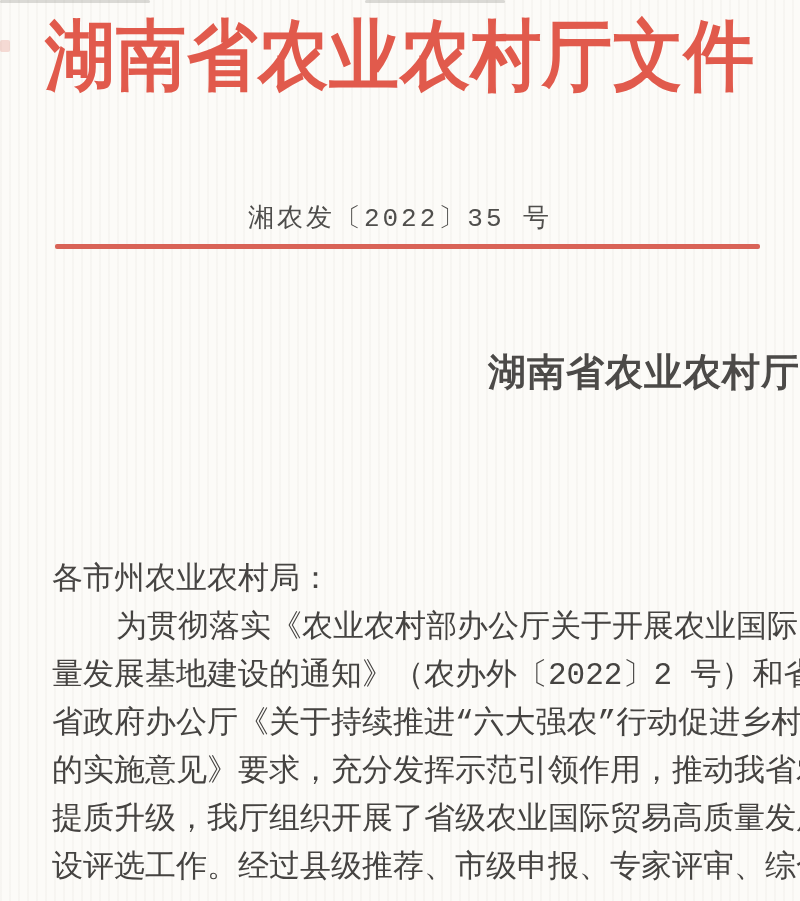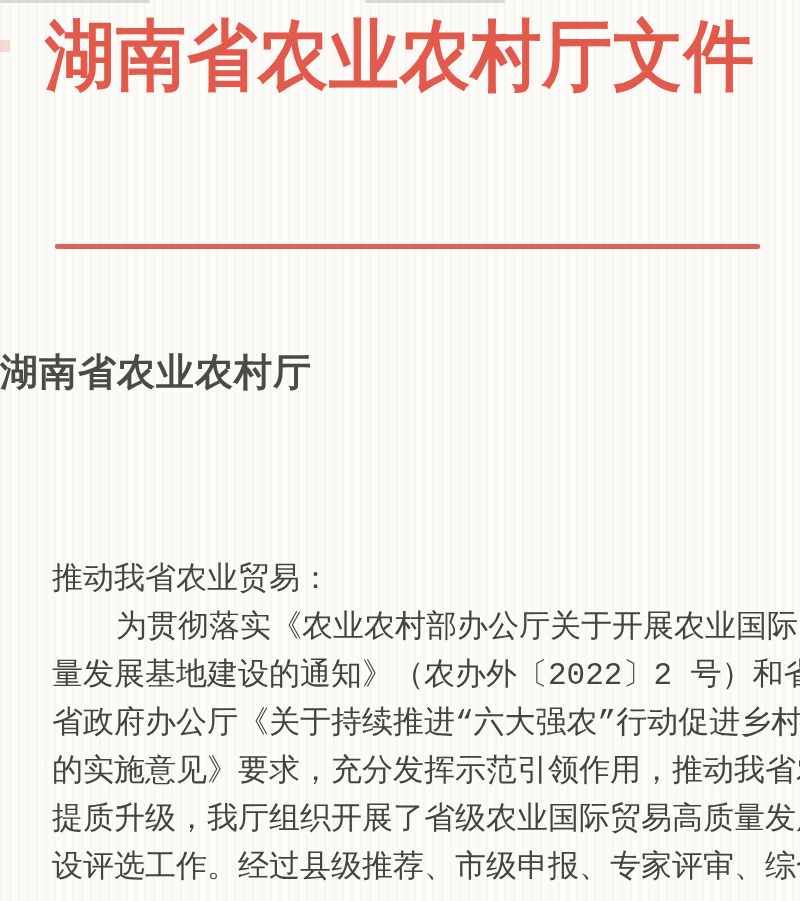--- a/index.html
+++ b/index.html
@@ -70,21 +70,21 @@
     width: 705px;
     height: 5px;
     background: #d96357;
     border-radius: 2px;
   }
   .doc-title {
     position: absolute;
     top: 348px;
     left: 0;
     width: 800px;
-    text-align: left;
+    text-align: right;
     color: #4c4a48;
     font-weight: bold;
     font-size: 38px;
     line-height: 54px;
     letter-spacing: 1px;
   }
   .salutation {
     position: absolute;
     top: 556px;
     left: 52px;
@@ -118,28 +118,29 @@
 <body>
 
 <div class="page">
 
   <div class="scan-mark scan-mark-1"></div>
   <div class="scan-mark scan-mark-2"></div>
   <div class="scan-mark scan-mark-3"></div>
 
   <h1 class="red-header">湖南省农业农村厅文件</h1>
 
+  <div class="doc-number">湘农发〔2022〕35 号</div>
 
   <div class="red-line"></div>
 
   <div class="doc-title">
     <div class="doc-title-line">湖南省农业农村厅</div>
   </div>
 
-  <div class="salutation">推动我省农业贸易：</div>
+  <div class="salutation">各市州农业农村局：</div>
 
   <div class="para">
     <div class="para-line indent">为贯彻落实《农业农村部办公厅关于开展农业国际贸易高质</div>
     <div class="para-line">量发展基地建设的通知》（农办外〔2022〕2 号）和省委办公厅、</div>
     <div class="para-line">省政府办公厅《关于持续推进“六大强农”行动促进乡村产业兴旺</div>
     <div class="para-line">的实施意见》要求，充分发挥示范引领作用，推动我省农业贸易</div>
     <div class="para-line">提质升级，我厅组织开展了省级农业国际贸易高质量发展基地建</div>
     <div class="para-line">设评选工作。经过县级推荐、市级申报、专家评审、综合评议和</div>
   </div>
 

